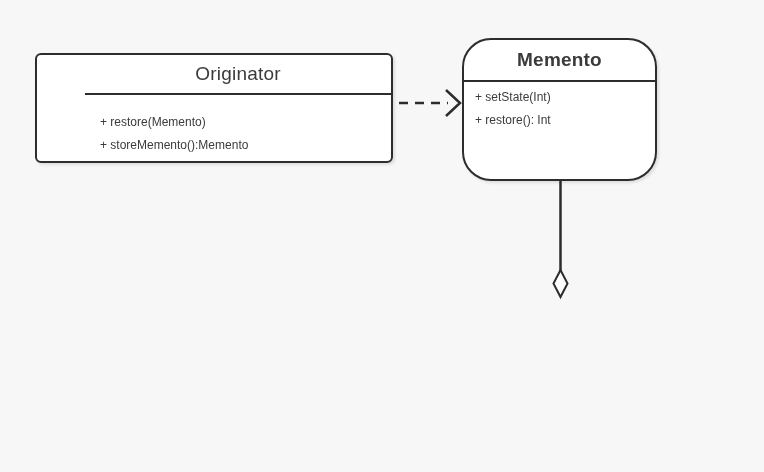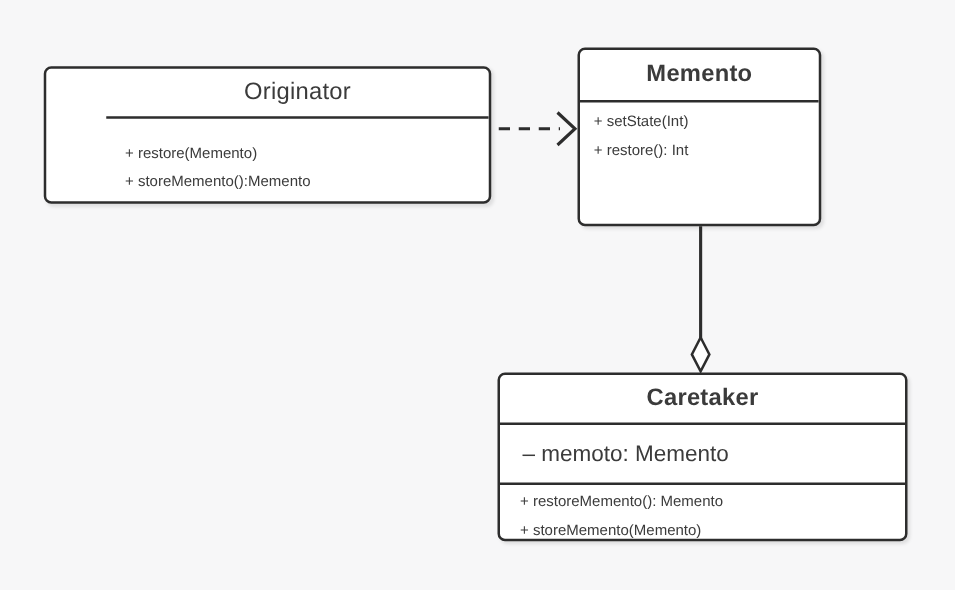--- a/index.html
+++ b/index.html
@@ -61,21 +61,21 @@
     font-size: 18px;
     white-space: nowrap;
   }
 
   
   #node-originator { left: 35px; top: 53px; width: 358px; height: 110px; padding-left: 48px; }
   #node-originator .class-title { height: 38px; font-weight: 400; }
   #node-originator .members { padding: 16px 0 0 15px; line-height: 23px; }
 
   
-  #node-memento { left: 462px; top: 38px; width: 195px; height: 143px; }
+  #node-memento { left: 462px; top: 38px; width: 195px; height: 143px; border-radius: 29px; }
   #node-memento .class-title { height: 40px; }
   #node-memento .attr-compartment { height: 42px; padding-left: 11px; }
   #node-memento .members { padding: 4px 0 0 11px; line-height: 23px; }
 
   
   #node-caretaker { left: 398px; top: 298px; width: 328px; height: 135px; }
   #node-caretaker .class-title { height: 38px; }
   #node-caretaker .attr-compartment { height: 46px; padding-left: 18px; }
   #node-caretaker .members { padding: 2px 0 0 16px; line-height: 23px; }
 </style>
@@ -106,24 +106,14 @@
   </div>
 
   <div class="uml-class" id="node-memento">
     <div class="compartment divided class-title">Memento</div>
     <div class="compartment members">
       <span class="member-line">+ setState(Int)</span>
       <span class="member-line">+ restore(): Int</span>
     </div>
   </div>
 
-  <div class="uml-class" id="node-caretaker">
-    <div class="compartment divided class-title">Caretaker</div>
-    <div class="compartment divided attr-compartment">
-      <span class="member-line">– memoto: Memento</span>
-    </div>
-    <div class="compartment members">
-      <span class="member-line">+ restoreMemento(): Memento</span>
-      <span class="member-line">+ storeMemento(Memento)</span>
-    </div>
-  </div>
 
 </div>
 
 </body></html>

